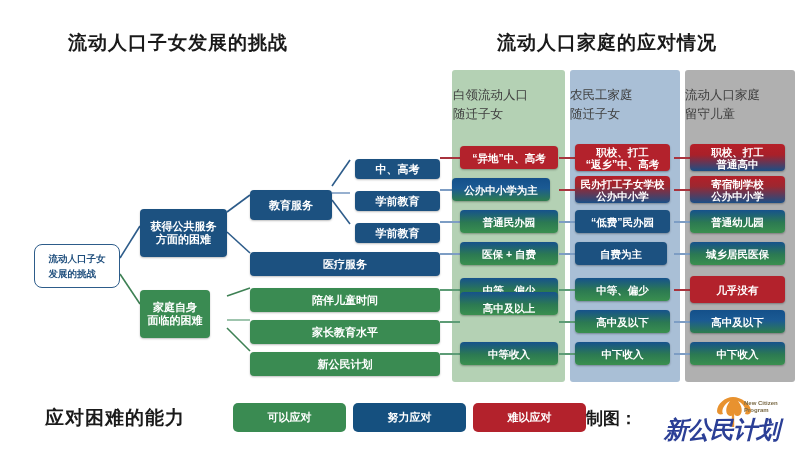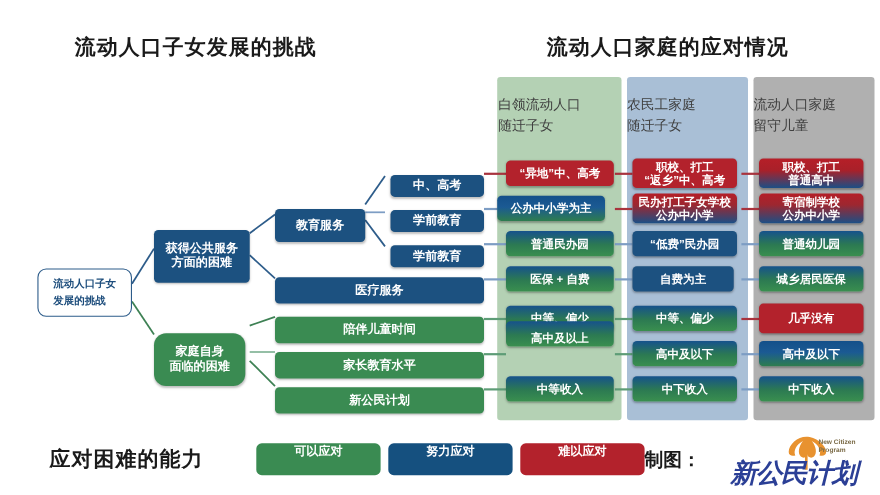--- a/index.html
+++ b/index.html
@@ -76,21 +76,21 @@
 
   svg.links{position:absolute;left:0;top:0;width:800px;height:450px;overflow:visible;}
 
   
   #legend-label{
     position:absolute;left:45px;top:405px;font-size:19px;font-weight:bold;
     color:#1a1a1a;letter-spacing:1px;white-space:nowrap;
   }
   .chip{
     position:absolute;top:403px;width:113px;height:29px;border-radius:5px;
-    display:flex;align-items:flex-start;justify-content:center;
+    display:flex;align-items:center;justify-content:center;
     color:#fff;font-size:11px;font-weight:bold;
   }
   #chip-0{left:233px;background:#3a8b52;}
   #chip-1{left:353px;background:#15507f;}
   #chip-2{left:473px;background:#b3222c;}
 
   
   #credit{
     position:absolute;left:586px;top:407px;font-size:17px;font-weight:bold;
     color:#1a1a1a;white-space:nowrap;
@@ -161,21 +161,21 @@
       <span>发展的挑战</span>
     </div>
   </div>
 
   <div class="node blue" style="left:140px;top:198px;width:87px;height:48px;">
     <div>
       <span>获得公共服务</span><br>
       <span>方面的困难</span>
     </div>
   </div>
-  <div class="node green" style="left:140px;top:292px;width:83px;height:48px;border-radius:11px;">
+  <div class="node green" style="left:140px;top:279px;width:70px;height:48px;">
     <div>
       <span>家庭自身</span><br>
       <span>面临的困难</span>
     </div>
   </div>
 
   <div class="node blue" style="left:250px;top:179px;width:82px;height:30px;">
     <span>教育服务</span>
   </div>
 

